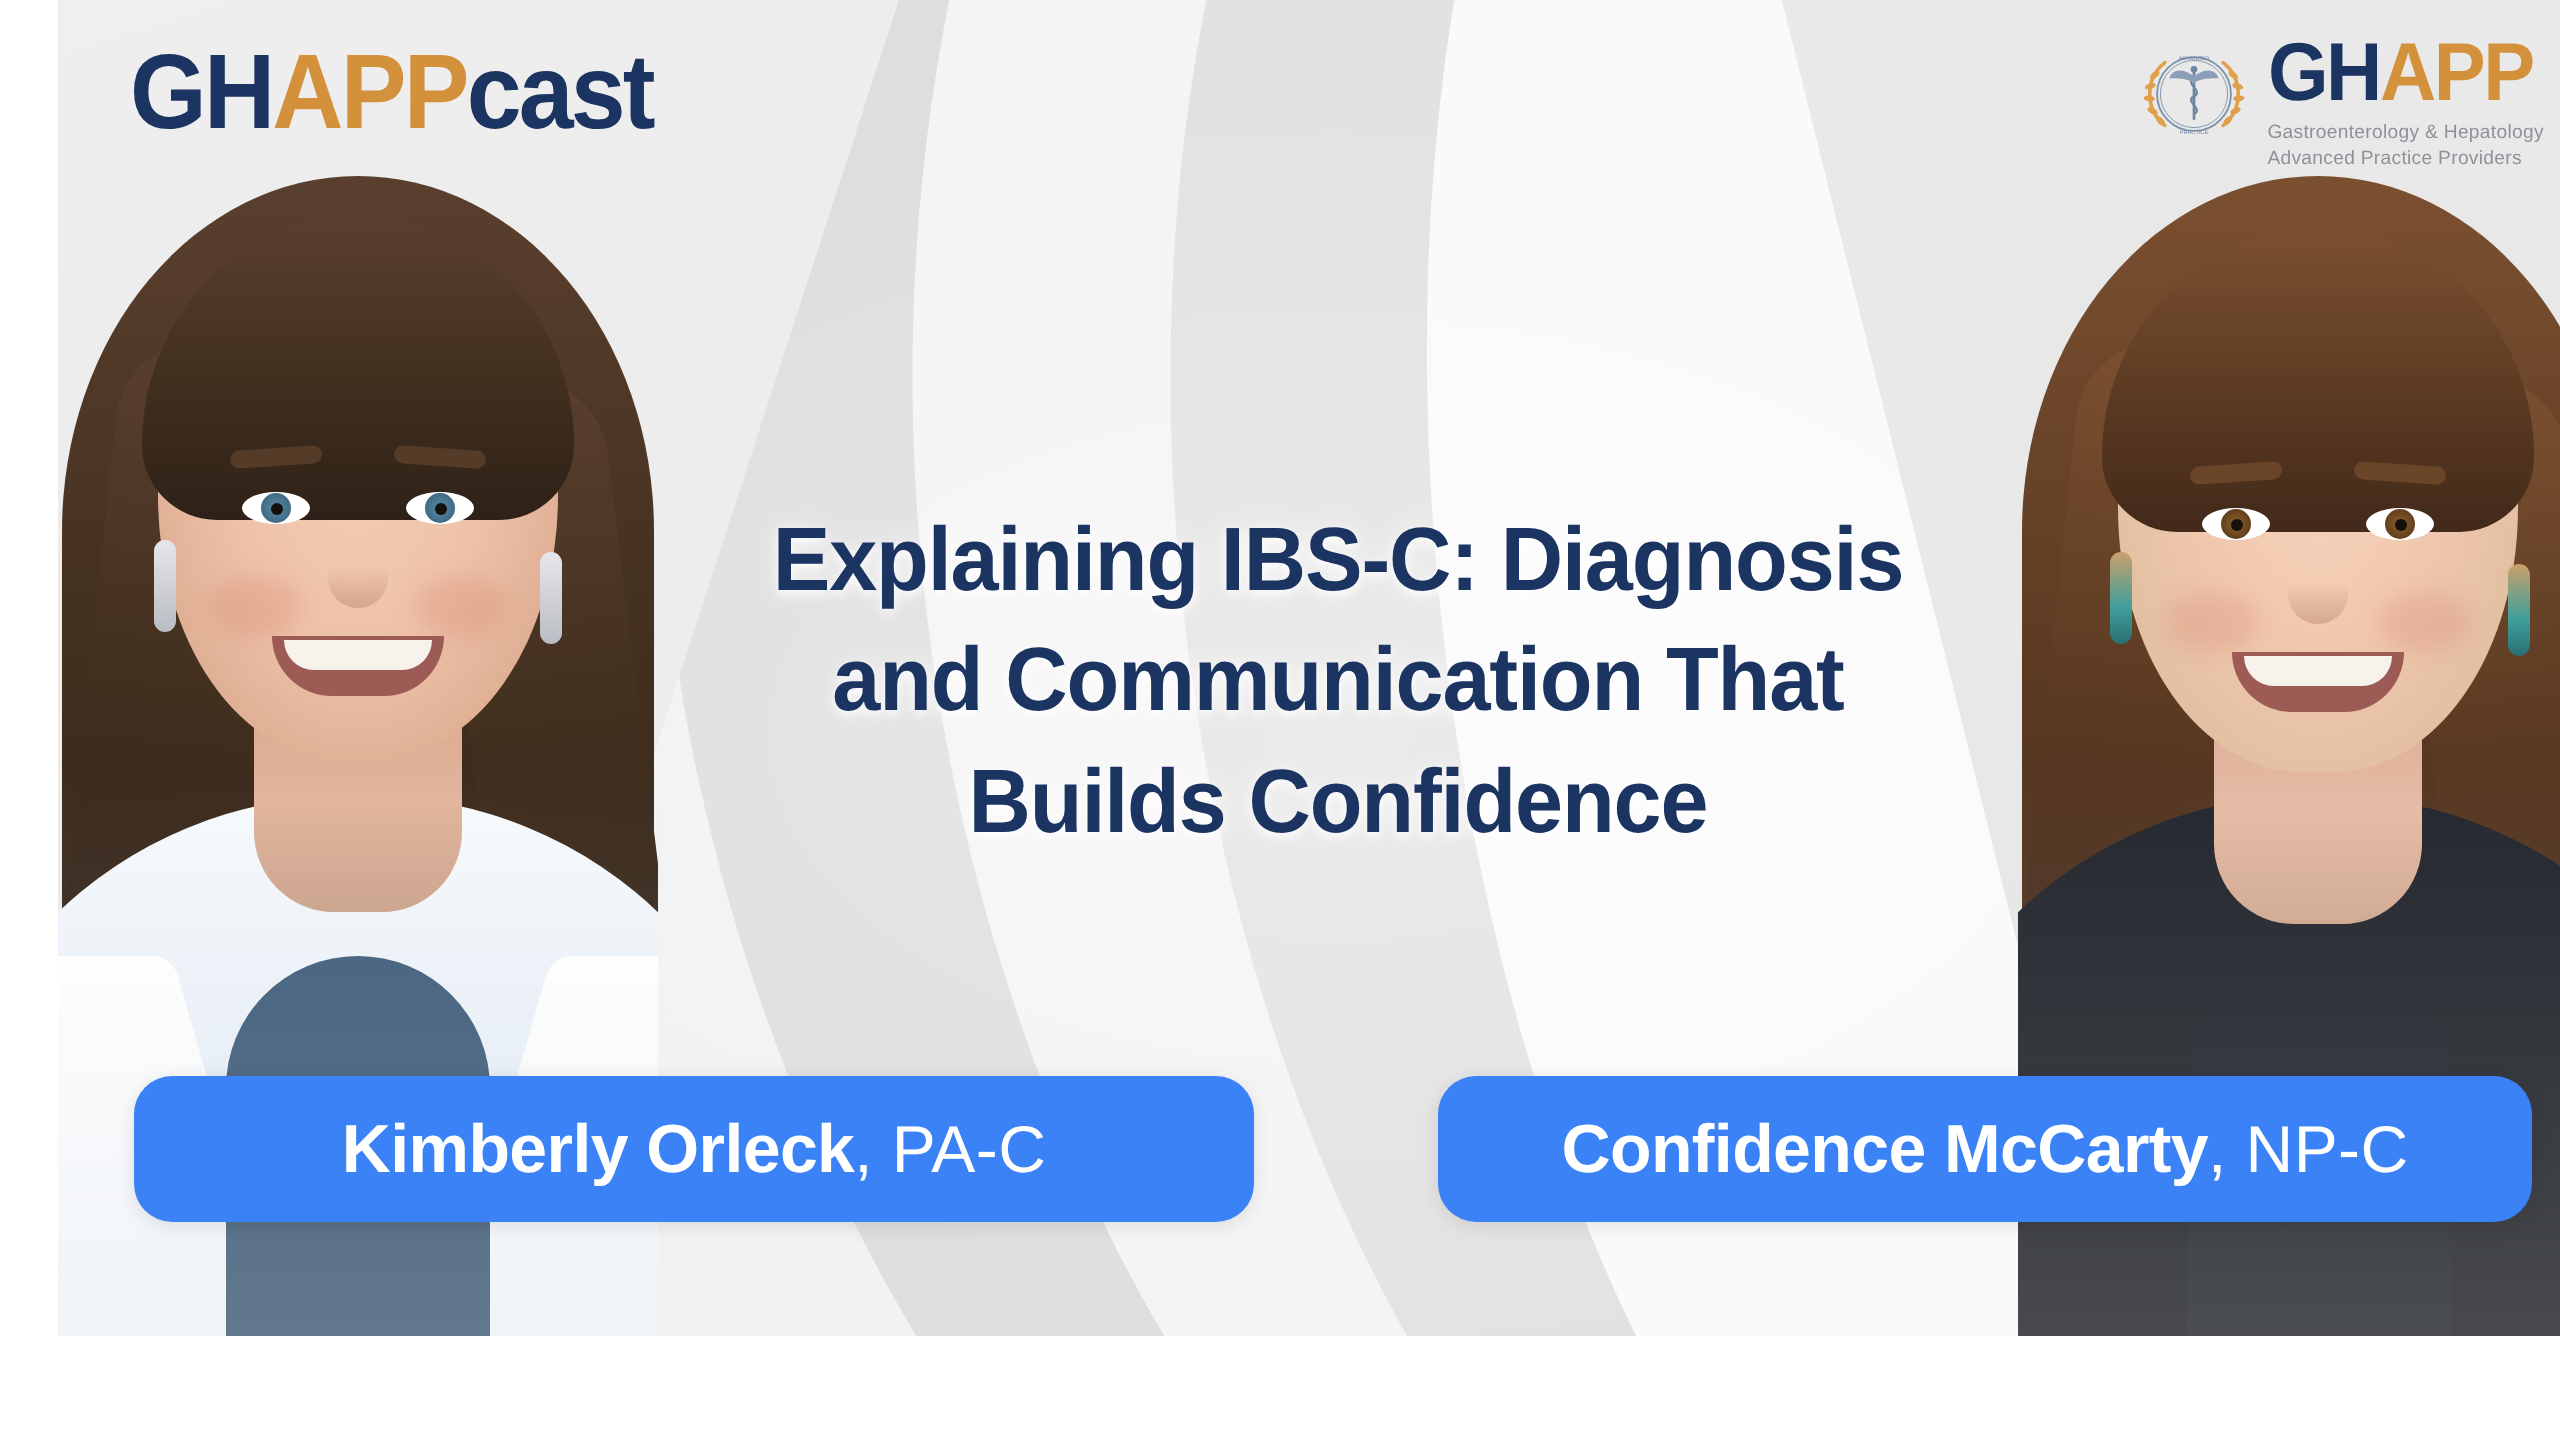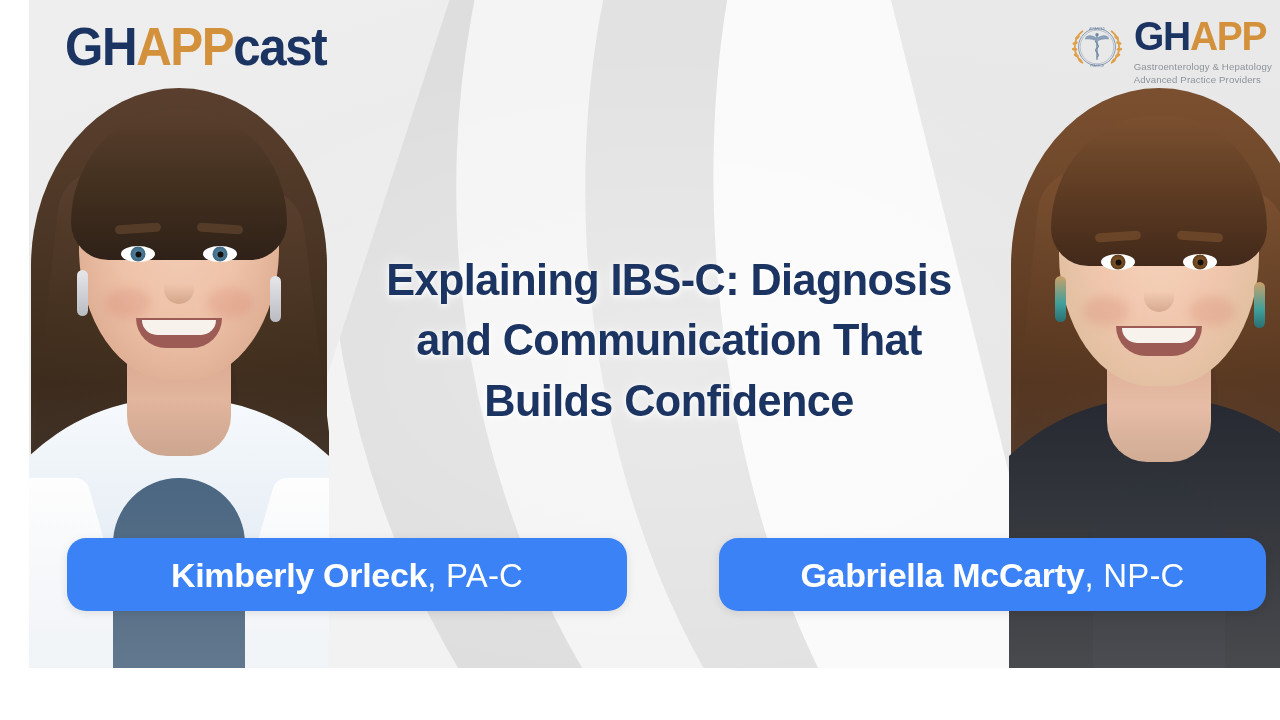--- a/index.html
+++ b/index.html
@@ -523,16 +523,16 @@
     <div class="title-line">Explaining IBS-C: Diagnosis</div>
     <div class="title-line">and Communication That</div>
     <div class="title-line">Builds Confidence</div>
   </div>
 
   <div class="nameplate nameplate-left">
     <span class="np-text"><span class="np-name">Kimberly Orleck</span><span class="np-cred">,</span><span class="np-cred">&nbsp;</span><span class="np-cred">PA-C</span></span>
   </div>
 
   <div class="nameplate nameplate-right">
-    <span class="np-text"><span class="np-name">Gabriella McCarty</span><span class="np-cred">,</span><span class="np-cred">&nbsp;</span><span class="np-cred">NP-C</span></span>
+    <span class="np-text"><span class="np-name">Confidence McCarty</span><span class="np-cred">,</span><span class="np-cred">&nbsp;</span><span class="np-cred">NP-C</span></span>
   </div>
 
 </div>
 
 </body></html>

